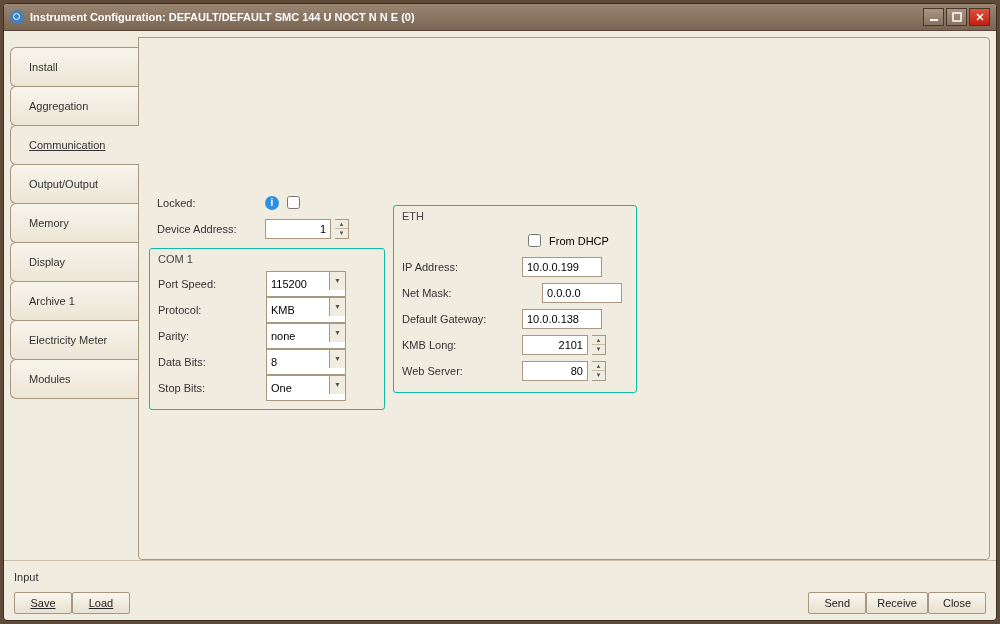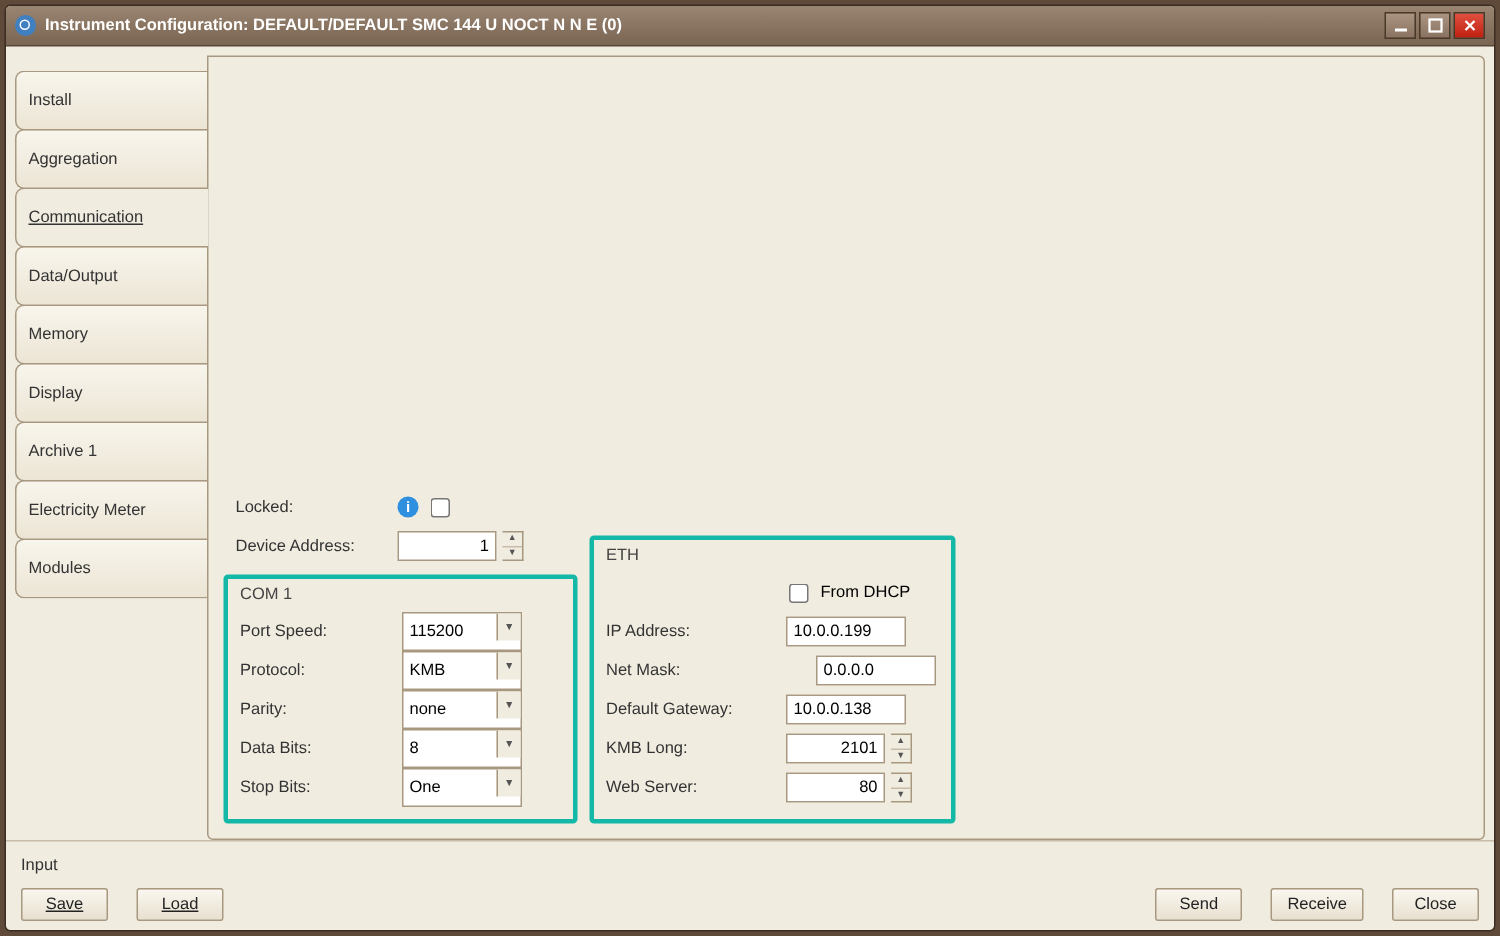--- a/index.html
+++ b/index.html
@@ -6,24 +6,24 @@
 body { background: #5f4a3a; padding: 3px; }
 .window { width: 994px; height: 618px; background: #f0ece0; border: 1px solid #3a2d22; border-radius: 4px; overflow: hidden; display: flex; flex-direction: column; }
 .titlebar { background: linear-gradient(to bottom, #9a8472, #7a6552); color: #fff; font-weight: bold; font-size: 12px; padding: 4px 6px; display: flex; align-items: center; border-bottom: 1px solid #5a4638; }
 .titlebar .icon { width: 14px; height: 14px; background: #4080c0; border-radius: 50%; margin-right: 6px; display: inline-block; position: relative; }
 .titlebar .icon::after { content: ''; position: absolute; top: 3px; left: 3px; width: 5px; height: 5px; border: 1px solid #fff; border-radius: 50%; }
 .titlebar .title { flex: 1; }
 .titlebar .winbtn { width: 21px; height: 18px; margin-left: 2px; border: 1px solid #4a3828; background: linear-gradient(to bottom, #aa9582, #8a7260); display: flex; align-items: center; justify-content: center; color: #fff; font-weight: bold; cursor: pointer; }
 .titlebar .winbtn.close { background: linear-gradient(to bottom, #e05040, #c02010); }
 .body { flex: 1; display: flex; padding: 6px 6px 0 6px; gap: 0; overflow: hidden; }
 .tabs { width: 128px; display: flex; flex-direction: column; gap: 0; padding-top: 10px; }
-.tab { height: 40px; border: 1px solid #a89880; border-right: none; border-radius: 6px 0 0 6px; background: linear-gradient(to bottom, #f8f5ec, #ece5d5); padding: 0 8px; display: flex; align-items: center; cursor: pointer; color: #333; margin-bottom: -1px; position: relative; }
+.tab { height: 40px; border: 1px solid #a89880; border-right: none; border-radius: 6px 0 0 6px; background: linear-gradient(to bottom, #f8f5ec, #ece5d5); padding: 0 18px; display: flex; align-items: center; cursor: pointer; color: #333; margin-bottom: -1px; position: relative; }
 .tab.active { background: #f0ece0; border-color: #a89880; z-index: 2; margin-right: -1px; text-decoration: underline; }
-.content { flex: 1; border: 1px solid #a89880; border-radius: 0 4px 4px 4px; background: #f0ece0; padding: 10px; display: flex; gap: 8px; align-items: flex-end; }
-.group { border: 3px solid #14b8a6; border-radius: 3px; background: #f0ece0; }
+.content { flex: 1; border: 1px solid #a89880; border-radius: 0 4px 4px 4px; background: #f0ece0; padding: 10px; display: flex; gap: 8px; align-items: center; }
+.group { border: 1px solid #14b8a6; border-radius: 3px; background: #f0ece0; }
 .group .ghead { padding: 4px 8px 2px 8px; color: #444; }
 .group .gbody { padding: 4px 8px 8px 8px; }
 .row { display: flex; align-items: center; height: 26px; }
 .row .lbl { width: 108px; color: #333; }
 .row .ctrl { display: flex; align-items: center; gap: 4px; }
 .infoicon { width: 14px; height: 14px; border-radius: 50%; background: #3090e0; color: #fff; font-weight: bold; font-size: 10px; display: inline-flex; align-items: center; justify-content: center; margin-right: 4px; }
 input[type=checkbox] { width: 13px; height: 13px; border: 1px solid #999; }
 .numinput, .textinput { height: 20px; border: 1px solid #a89880; background: #fff; padding: 0 4px; }
 .numinput { width: 66px; text-align: right; }
 .spin { width: 14px; height: 20px; border: 1px solid #a89880; border-left: none; background: #f0ece0; display: flex; flex-direction: column; }
@@ -32,21 +32,21 @@
 .combo { width: 80px; height: 26px; border: 1px solid #a89880; background: #fff; display: flex; align-items: center; padding: 0 4px; position: relative; }
 .combo .arrow { position: absolute; right: 0; top: 0; width: 16px; height: 18px; border-left: 1px solid #a89880; background: #f0ece0; display: flex; align-items: center; justify-content: center; font-size: 7px; color: #555; }
 .textinput { width: 80px; }
 .col1 { width: 236px; }
 .col2 { width: 244px; }
 .col1 .group, .col2 .group { width: 100%; }
 .col1 .toprows { padding: 2px 8px 6px 8px; }
 .statusbar { height: 60px; border-top: 1px solid #c8bca8; padding: 6px 10px; display: flex; flex-direction: column; justify-content: space-between; }
 .status-text { color: #333; padding: 4px 0; }
 .btnrow { display: flex; justify-content: space-between; }
-.btnrow .left, .btnrow .right { display: flex; gap: 19px; align-items: flex-end; }
+.btnrow .left, .btnrow .right { display: flex; gap: 0; align-items: flex-end; }
 .btn { min-width: 58px; height: 22px; border: 1px solid #a89880; background: linear-gradient(to bottom, #faf7f0, #e8e0d0); border-radius: 2px; cursor: pointer; padding: 0 10px; color: #222; }
 .btn .u { text-decoration: underline; }
 </style>
 </head>
 <body>
 
 <div class="window">
   <div class="titlebar">
     <span class="icon"></span>
     <span class="title">Instrument Configuration: DEFAULT/DEFAULT      SMC 144 U NOCT N N E (0)</span>
@@ -66,21 +66,21 @@
           <line x1="8" y1="2" x2="2" y2="8" stroke="#fff" stroke-width="1.5"></line>
         </svg>
       </div>
   </div>
 
   <div class="body">
     <div class="tabs" id="tabs">
         <div class="tab">Install</div>
         <div class="tab">Aggregation</div>
         <div class="tab active">Communication</div>
-        <div class="tab">Data/Output</div>
+        <div class="tab">Output/Output</div>
         <div class="tab">Memory</div>
         <div class="tab">Display</div>
         <div class="tab">Archive 1</div>
         <div class="tab">Electricity Meter</div>
         <div class="tab">Modules</div>
       </div>
 
     <div class="content">
 
       <div class="col1">

